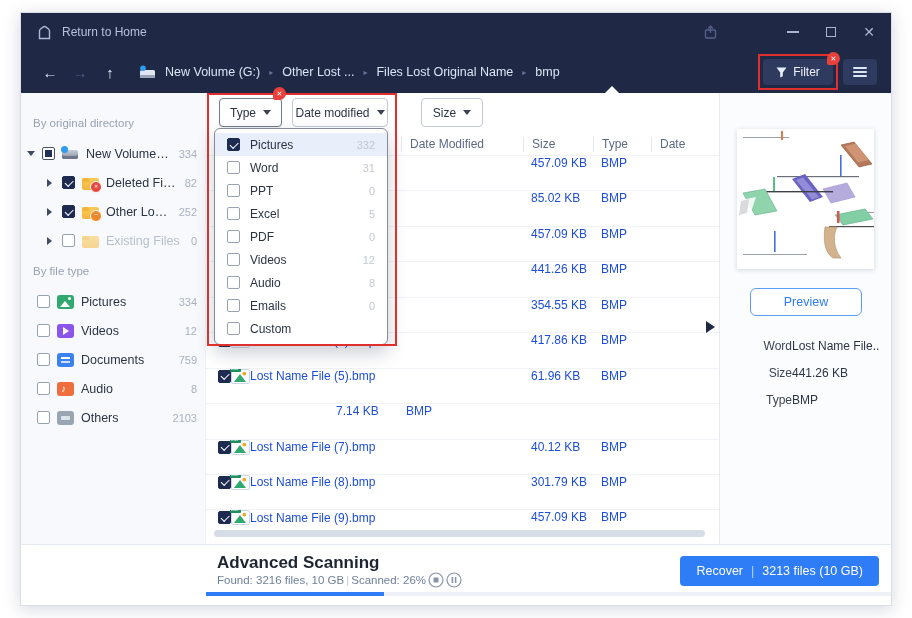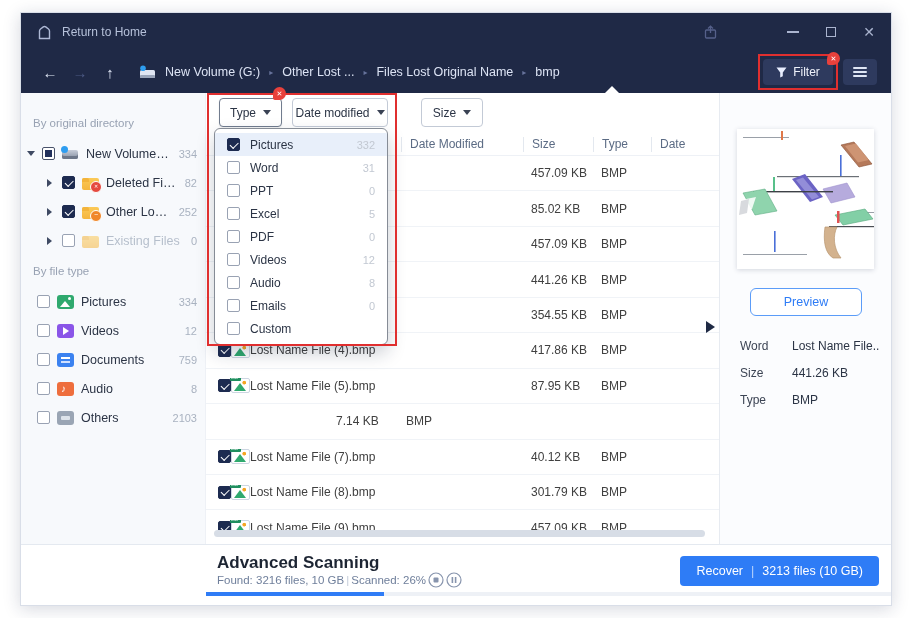--- a/index.html
+++ b/index.html
@@ -96,21 +96,21 @@
   .list { position:absolute; left:185px; top:0; width:515px; bottom:0; background:#fff; }
   .chip { position:absolute; top:5px; height:29px; background:#fff; border:1px solid #c3cad6; border-radius:4px;
           display:flex; align-items:center; justify-content:center; gap:7px; font-size:12px; color:#2b3445; }
   .chip .caret { width:0; height:0; border-left:4px solid transparent; border-right:4px solid transparent; border-top:5px solid #3a4254; }
   .chip.type { left:13px; width:63px; border-color:#717c8e; box-shadow:0 1px 2px rgba(0,0,0,.08); }
   .chip.date { left:86px; width:96px; }
   .chip.size { left:215px; width:62px; }
   .thead { position:absolute; left:0; right:0; top:40px; height:23px; display:flex; align-items:center;
            font-size:12px; color:#5b6b84; border-bottom:1px solid #eef1f6; }
   .rows { position:absolute; left:0; right:0; top:63px; bottom:0; overflow:hidden; }
-  .frow { display:flex; align-items:center; height:35.45px; border-bottom:1px solid #f0f3f7; font-size:12px; color:#404040; }
+  .frow { display:flex; align-items:flex-start; height:35.45px; border-bottom:1px solid #f0f3f7; font-size:12px; color:#1d4ed8; }
   .c-name { flex:1; display:flex; align-items:center; padding-left:12px; overflow:hidden; white-space:nowrap; }
   .c-date { width:122px; padding-left:8px; } .c-size { width:70px; padding-left:8px; }
   .c-type { width:58px; padding-left:8px; } .c-path { width:70px; padding-left:8px; }
   .thead .c-date, .thead .c-size, .thead .c-type, .thead .c-path { border-left:1px solid #e3e8ef; height:15px; line-height:15px; }
   .bmpicon { width:19px; height:15px; flex:none; position:relative; border:1px solid #cdd6e2; border-radius:2px;
       background:radial-gradient(circle at 72% 28%, #f5a623 0 1.5px, transparent 2.2px), #fff; }
   .bmpicon::after { content:""; position:absolute; left:2px; bottom:1px;
       border-left:6px solid transparent; border-right:6px solid transparent; border-bottom:8px solid #2fa96e; }
   .bmpicon::before { content:"BMP"; position:absolute; left:-2px; top:-4px; background:#1f8f5f; color:#fff;
       font-size:4px; line-height:6px; padding:0 1px; border-radius:1px; }
@@ -121,21 +121,21 @@
               border-radius:6px; box-shadow:0 8px 18px rgba(20,30,60,.22); padding:4px 0; z-index:6; }
   .opt { display:flex; align-items:center; gap:10px; height:23px; padding:0 12px; font-size:12px; color:#2b3445; }
   .opt[data-active="1"] { background:#e8effa; }
   .opt .lbl { flex:1; } .opt .cnt { color:#c2c8d2; }
   .redbox { position:absolute; border:2px solid #e02f2f; z-index:7; pointer-events:none; }
   .redbox.panel { left:186px; top:80px; width:190px; height:253px; }
   .type-badge { position:absolute; left:252px; top:74px; z-index:8; }
   .type-badge .badge { position:static; display:block; }
 
   
-  .preview { position:absolute; right:0; top:0; bottom:0; width:172px; background:#fbfcfe; border-left:1px solid #e7ebf1; }
+  .preview { position:absolute; right:0; top:0; bottom:0; width:172px; background:#fbfcfe; border-left:1px solid #e7ebf1;text-align:right; }
   .pv-img { position:absolute; left:17px; top:36px; width:137px; height:140px; background:#fff;
             box-shadow:0 1px 5px rgba(30,40,70,.18); }
   .pv-btn { position:absolute; left:30px; top:195px; width:112px; height:28px; background:#fff; border:1px solid #5b9cf8;
             border-radius:6px; color:#2e7cf6; font-size:12.5px; display:flex; align-items:center; justify-content:center; }
   .pv-fields { position:absolute; left:20px; top:246px; right:8px; }
   .pv-row { display:flex; margin-bottom:13px; font-size:12px; }
   .pv-label { width:52px; color:#3c4454; } .pv-value { color:#2b3445; white-space:nowrap; }
   .collapse-tri { position:absolute; left:-14px; top:228px; width:0; height:0;
       border-top:6px solid transparent; border-bottom:6px solid transparent; border-left:9px solid #1f2a44; }
 
@@ -396,21 +396,21 @@
             <span class="c-path"></span>
           </div>
 
           <div class="frow">
             <span class="c-name">
               <span class="cb" data-state="checked"></span>
               <span class="bmpicon"></span>
               <span>Lost Name File (5).bmp</span>
             </span>
             <span class="c-date"></span>
-            <span class="c-size">87.95 KB</span>
+            <span class="c-size">61.96 KB</span>
             <span class="c-type">BMP</span>
             <span class="c-path"></span>
           </div>
 
           <div class="frow">
             <span class="c-date"></span>
             <span class="c-size">7.14 KB</span>
             <span class="c-type">BMP</span>
             <span class="c-path"></span>
           </div>

